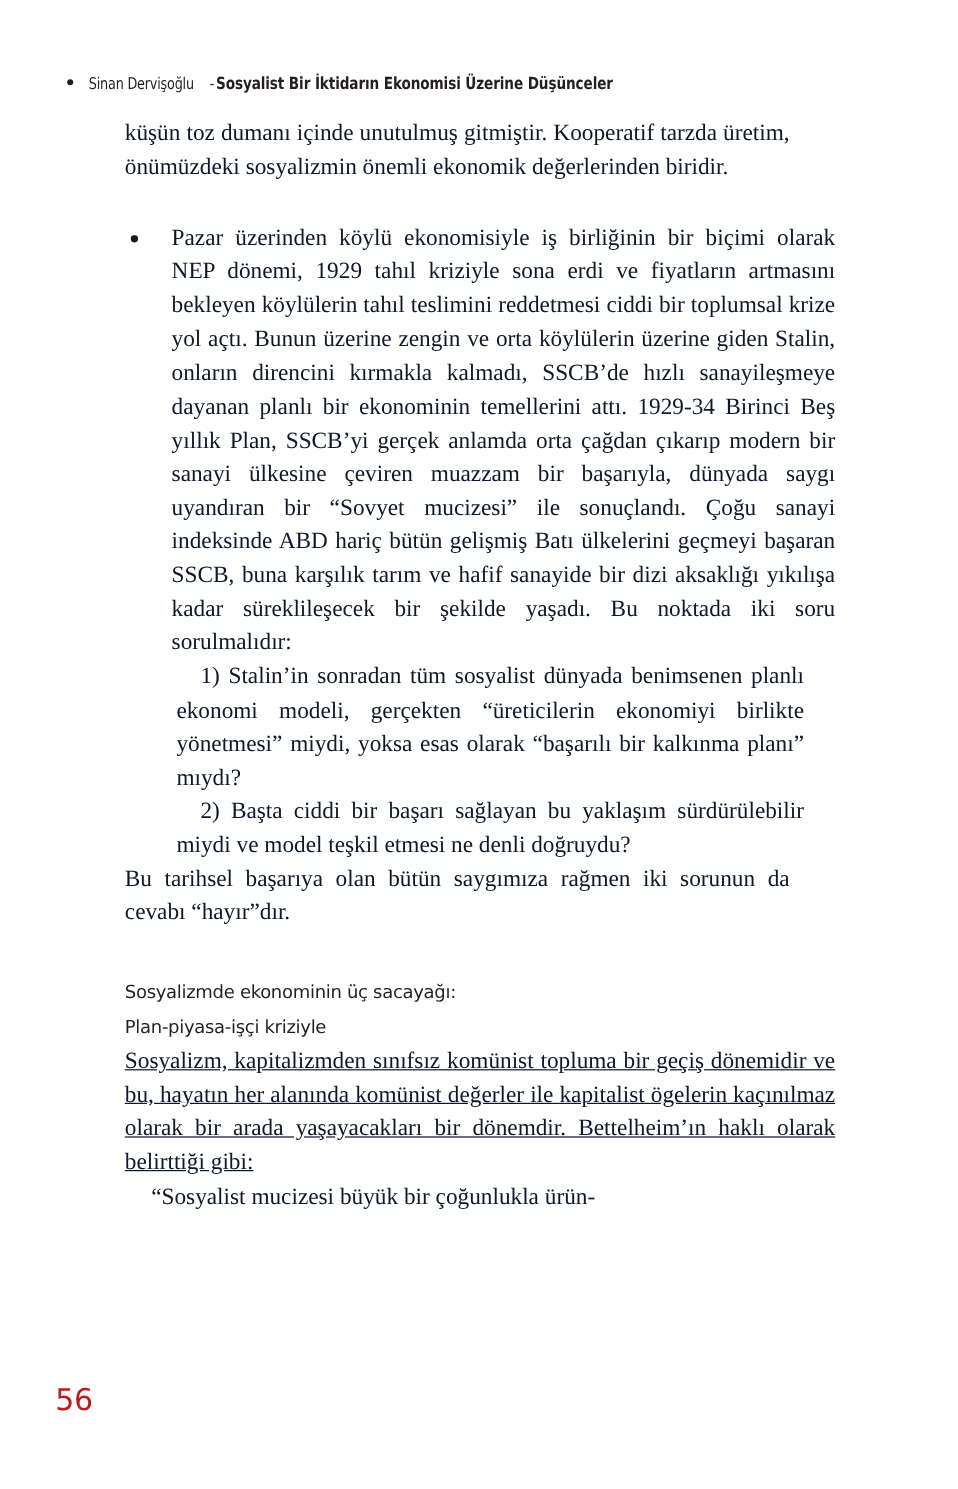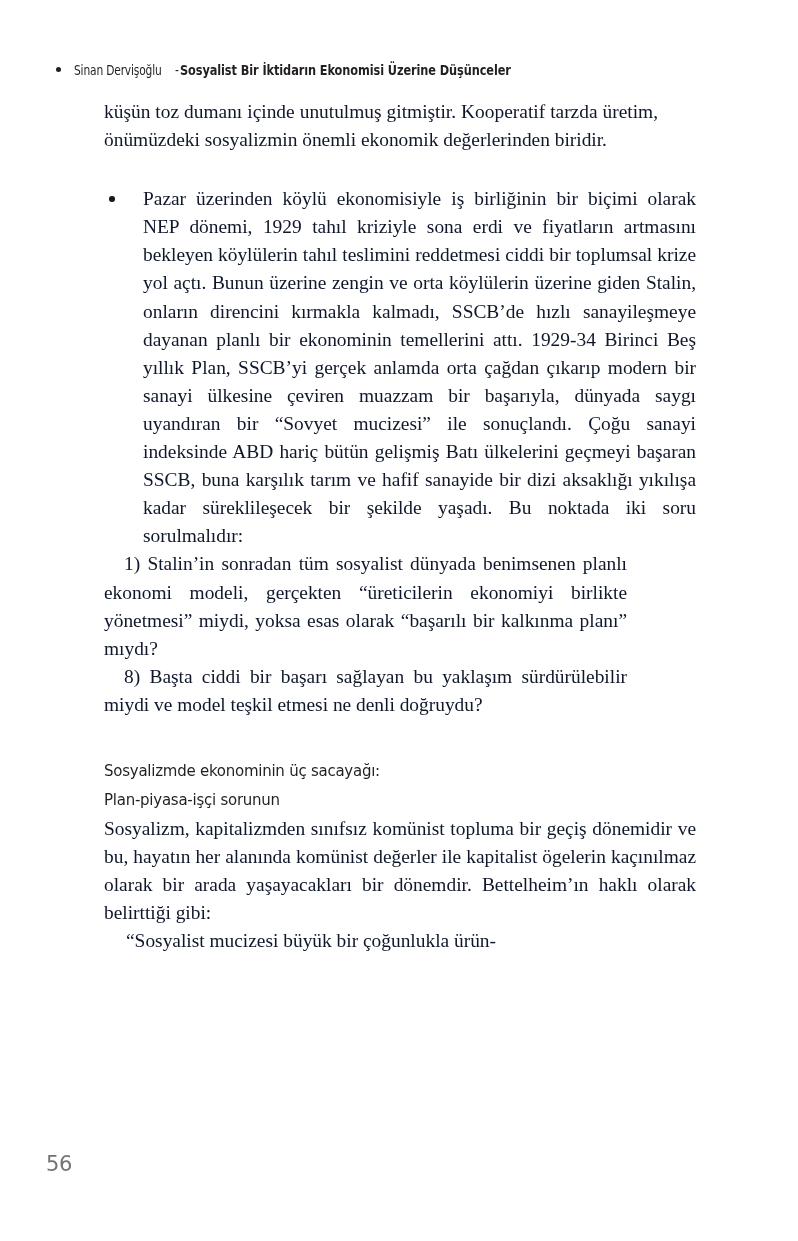--- a/index.html
+++ b/index.html
@@ -128,20 +128,21 @@
   }
 
   
   .indent-block {
     margin-top: 17px;
     margin-left: 69px;
     width: 523px;
   }
   .indent-block.first-line-indent {
     text-indent: 20px;
+    margin-left: 43px;
   }
 
   .after-questions {
     margin-top: 17px;
     margin-left: 38px;
     width: 554px;
   }
 
   
   .section-heading {
@@ -151,38 +152,39 @@
     font-weight: 400;
     line-height: 29px;
     letter-spacing: -0.25px;
     color: #231f20;
   }
   .section-heading .line2 { display: block; }
 
   .after-heading {
     margin-top: 16px;
     width: 592px;
+    text-decoration: underline;
   }
 
   .quote-block {
     margin-top: 15px;
     margin-left: 38px;
     width: 554px;
     text-indent: 22px;
   }
 
   
   .folio {
     position: absolute;
     left: 46px;
     top: 1152px;
     font-family: "DejaVu Sans", "Liberation Sans", sans-serif;
-    font-size: 21px;
+    font-size: 25px;
     font-weight: 400;
-    color: #737373;
+    color: #b91c1c;
     letter-spacing: -0.3px;
   }
 </style>
 </head>
 <body>
 
 <div class="page">
 
   <div class="running-header">
     <span class="header-bullet"></span>
@@ -198,26 +200,27 @@
     <p class="body para-cont">küşün toz dumanı içinde unutulmuş gitmiştir. Kooperatif tarzda üretim, önümüzdeki sosyalizmin önemli ekonomik değerlerinden biridir.</p>
 
 
     <div class="bullet-item">
       <span class="dot"></span>
       <p class="body">Pazar üzerinden köylü ekonomisiyle iş birliğinin bir biçimi olarak NEP dönemi, 1929 tahıl kriziyle sona erdi ve fiyatların artmasını bekleyen köylülerin tahıl teslimini reddetmesi ciddi bir toplumsal krize yol açtı. Bunun üzerine zengin ve orta köylülerin üzerine giden Stalin, onların direncini kırmakla kalmadı, SSCB’de hızlı sanayileşmeye dayanan planlı bir ekonominin temellerini attı. 1929-34 Birinci Beş yıllık Plan, SSCB’yi gerçek anlamda orta çağdan çıkarıp modern bir sanayi ülkesine çeviren muazzam bir başarıyla, dünyada saygı uyandıran bir “Sovyet mucizesi” ile sonuçlandı. Çoğu sanayi indeksinde ABD hariç bütün gelişmiş Batı ülkelerini geçmeyi başaran SSCB, buna karşılık tarım ve hafif sanayide bir dizi aksaklığı yıkılışa kadar süreklileşecek bir şekilde yaşadı. Bu noktada iki soru sorulmalıdır:</p>
     </div>
 
     <p class="body indent-block first-line-indent">1) Stalin’in sonradan tüm sosyalist dünyada benimsenen planlı ekonomi modeli, gerçekten “üreticilerin ekonomiyi birlikte yönetmesi” miydi, yoksa esas olarak “başarılı bir kalkınma planı” mıydı?</p>
 
-    <p class="body indent-block first-line-indent">8) Başta ciddi bir başarı sağlayan bu yaklaşım sürdürülebilir miydi ve model teşkil etmesi ne denli doğruydu?</p>
-
+    <p class="body indent-block first-line-indent">2) Başta ciddi bir başarı sağlayan bu yaklaşım sürdürülebilir miydi ve model teşkil etmesi ne denli doğruydu?</p>
+
+    <p class="body after-questions">Bu tarihsel başarıya olan bütün saygımıza rağmen iki sorunun da cevabı “hayır”dır.</p>
 
     <h2 class="section-heading">
       <span class="line1">Sosyalizmde ekonominin üç sacayağı:</span>
-      <span class="line2">Plan-piyasa-işçi sorunun</span>
+      <span class="line2">Plan-piyasa-işçi kriziyle</span>
     </h2>
 
     <p class="body after-heading">Sosyalizm, kapitalizmden sınıfsız komünist topluma bir geçiş dönemidir ve bu, hayatın her alanında komünist değerler ile kapitalist ögelerin kaçınılmaz olarak bir arada yaşayacakları bir dönemdir. Bettelheim’ın haklı olarak belirttiği gibi:</p>
 
     <p class="body quote-block">“Sosyalist mucizesi büyük bir çoğunlukla ürün-</p>
 
   </div>
 
   <div class="folio">56</div>
 

